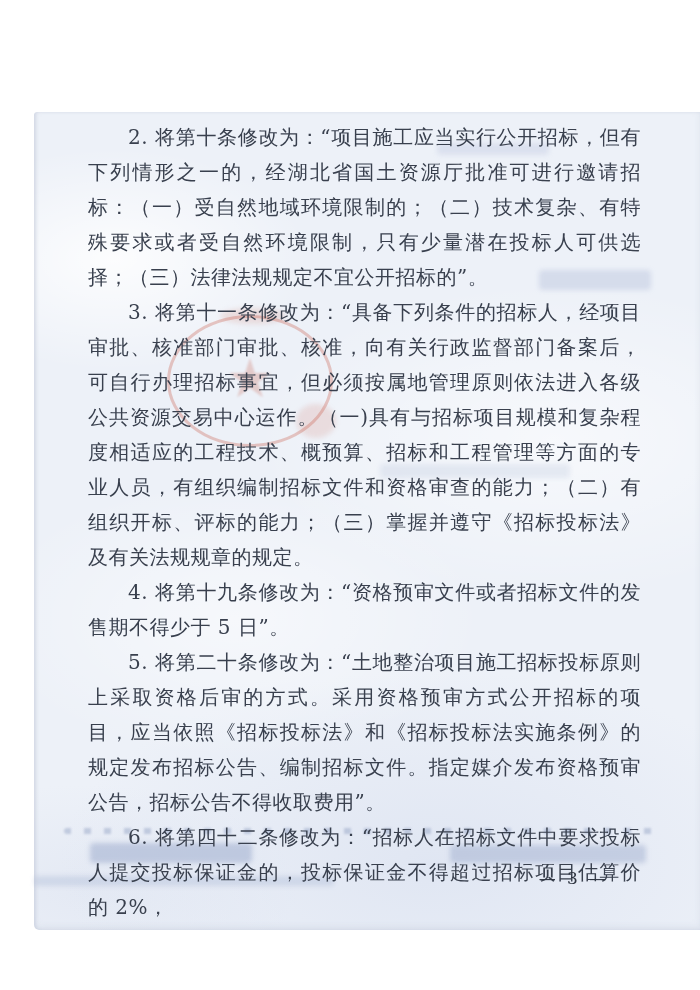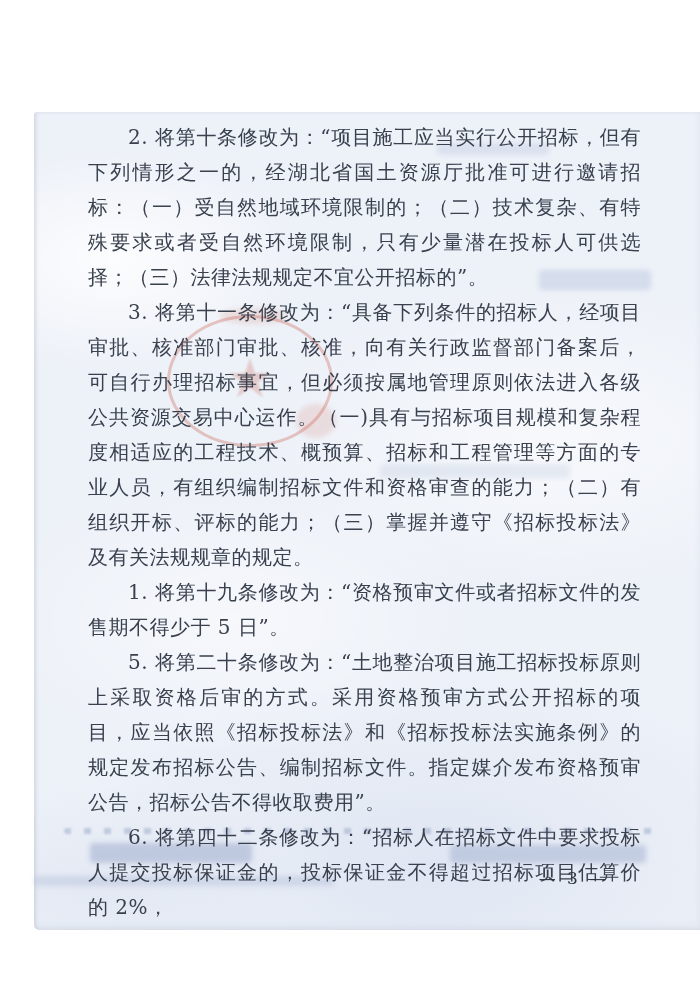--- a/index.html
+++ b/index.html
@@ -130,21 +130,21 @@
     <div class="bleed bleed-2"></div>
     <div class="bleed bleed-3"></div>
     <div class="bleed bleed-4"></div>
     <div class="bleed bleed-5"></div>
     <div class="bleed bleed-6"></div>
     <div class="bleed bleed-7"></div>
 
     <div class="content">
       <p>2. 将第十条修改为：“项目施工应当实行公开招标，但有下列情形之一的，经湖北省国土资源厅批准可进行邀请招标：（一）受自然地域环境限制的；（二）技术复杂、有特殊要求或者受自然环境限制，只有少量潜在投标人可供选择；（三）法律法规规定不宜公开招标的”。</p>
       <p>3. 将第十一条修改为：“具备下列条件的招标人，经项目审批、核准部门审批、核准，向有关行政监督部门备案后，可自行办理招标事宜，但必须按属地管理原则依法进入各级公共资源交易中心运作。（一)具有与招标项目规模和复杂程度相适应的工程技术、概预算、招标和工程管理等方面的专业人员，有组织编制招标文件和资格审查的能力；（二）有组织开标、评标的能力；（三）掌握并遵守《招标投标法》及有关法规规章的规定。</p>
-      <p>1. 将第十九条修改为：“资格预审文件或者招标文件的发售期不得少于 5 日”。</p>
+      <p>4. 将第十九条修改为：“资格预审文件或者招标文件的发售期不得少于 5 日”。</p>
       <p>5. 将第二十条修改为：“土地整治项目施工招标投标原则上采取资格后审的方式。采用资格预审方式公开招标的项目，应当依照《招标投标法》和《招标投标法实施条例》的规定发布招标公告、编制招标文件。指定媒介发布资格预审公告，招标公告不得收取费用”。</p>
       <p>6. 将第四十二条修改为：“招标人在招标文件中要求投标人提交投标保证金的，投标保证金不得超过招标项目估算价的 2%，</p>
     </div>
 
     <div class="page-number">— 3 —</div>
 
   </div>
 
 </div>
 

